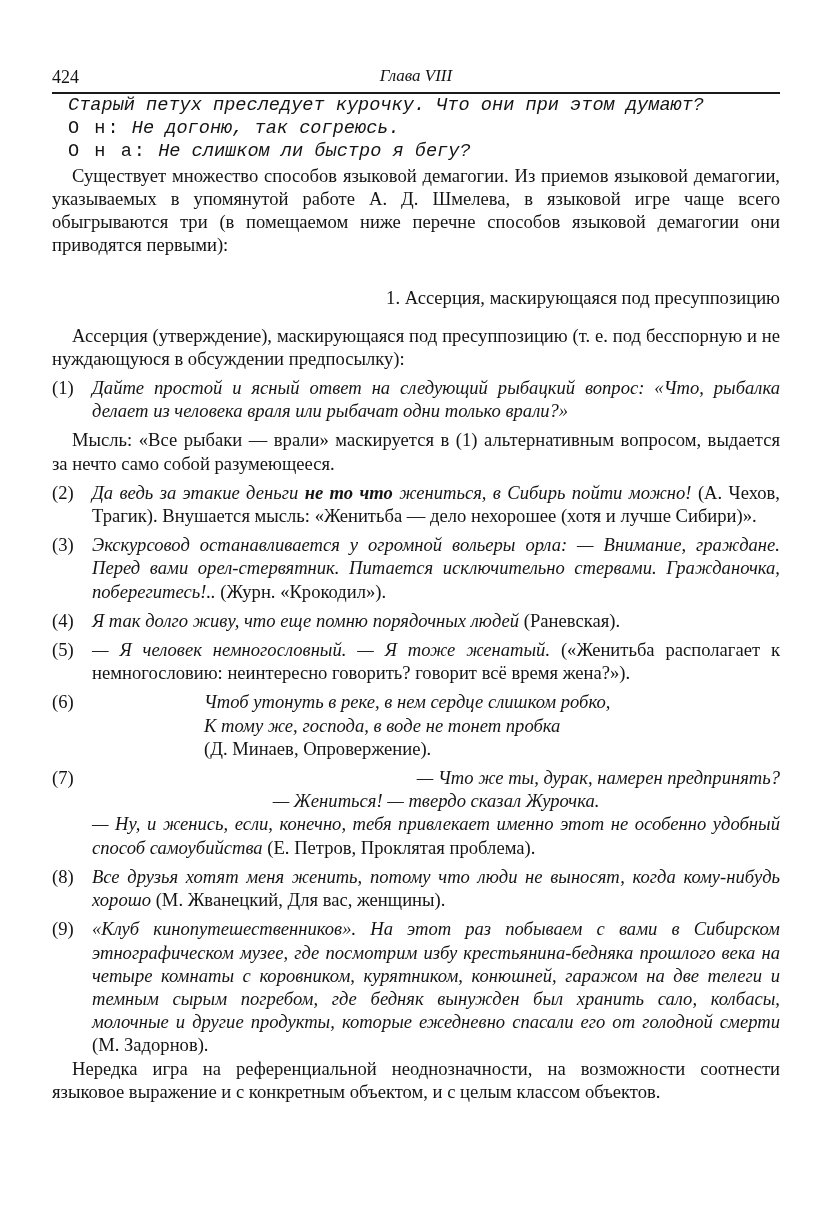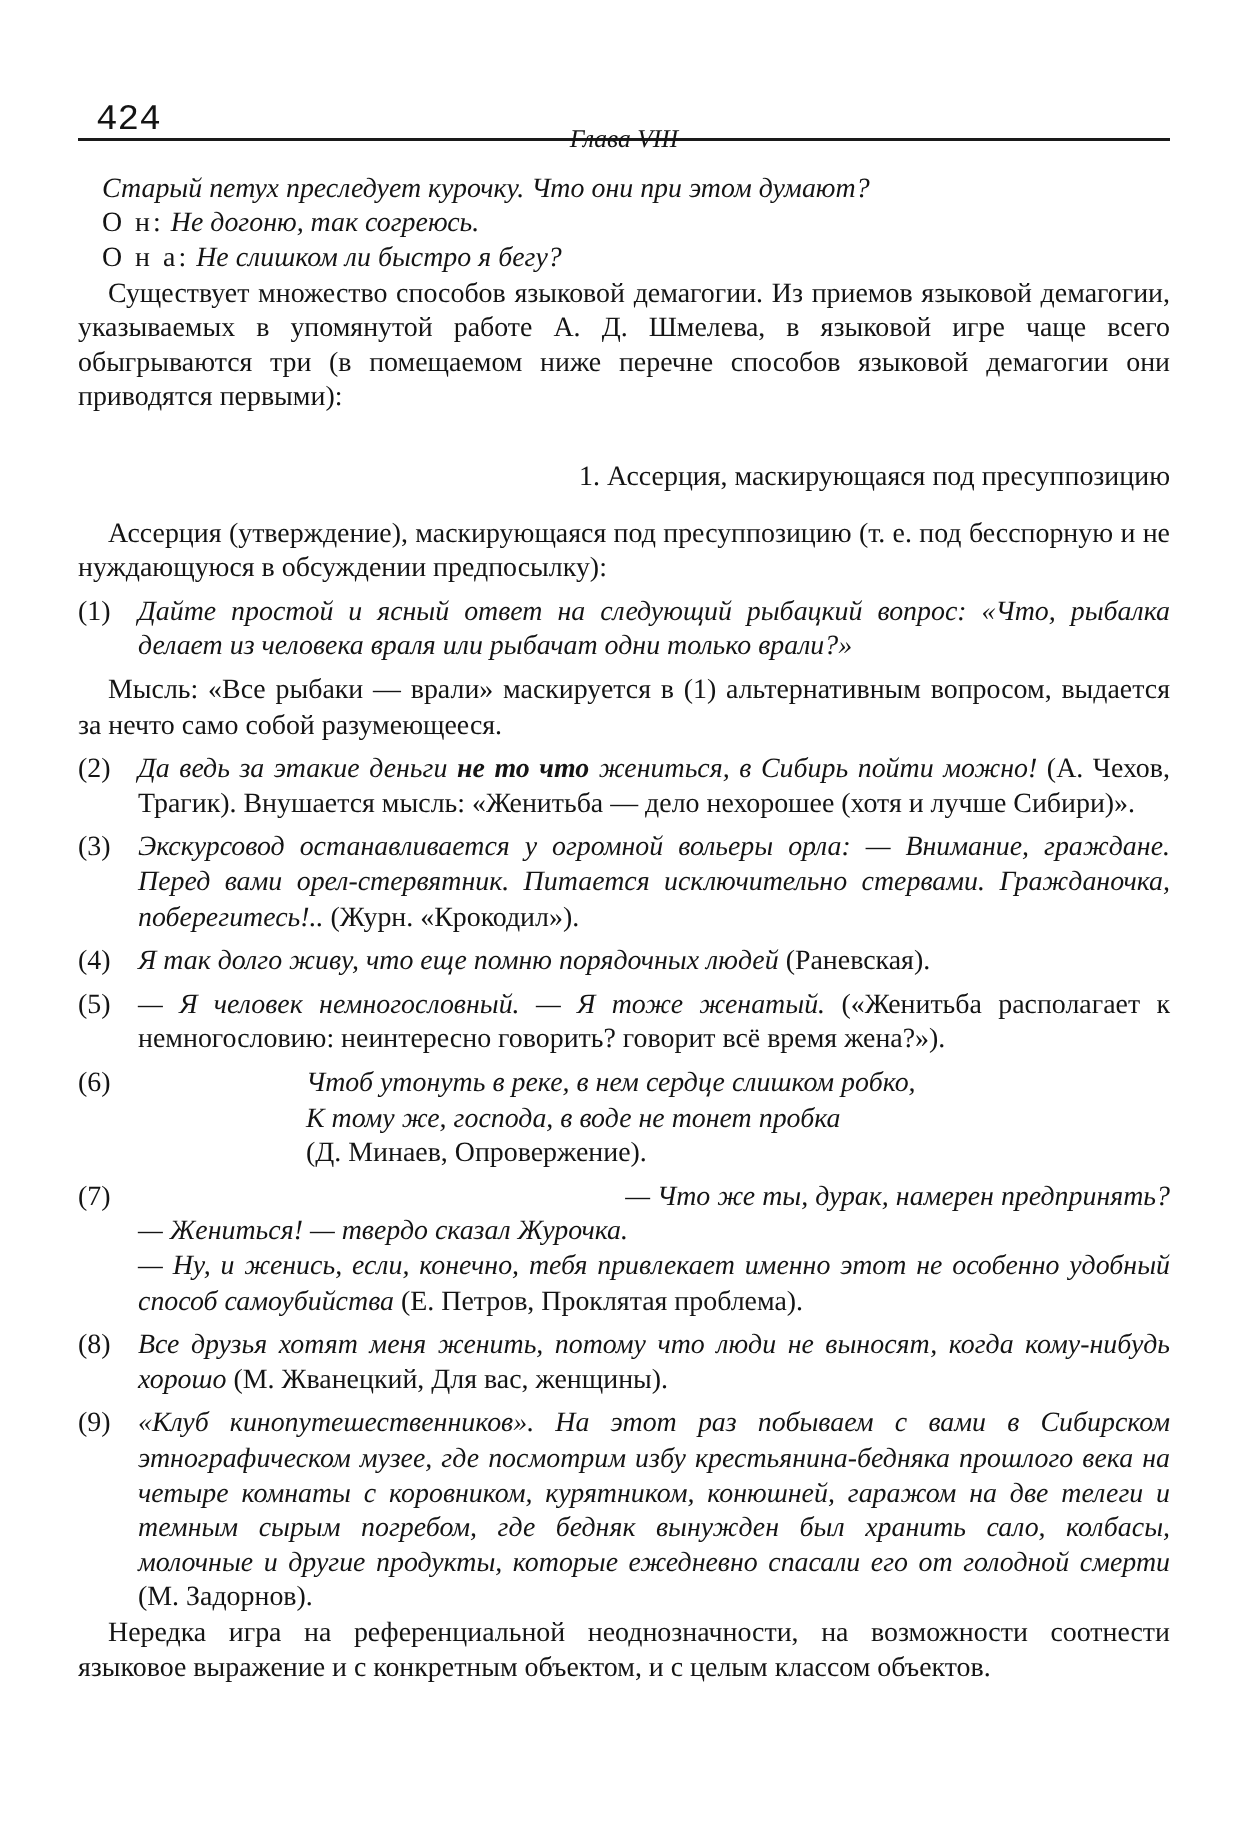--- a/index.html
+++ b/index.html
@@ -6,24 +6,24 @@
   body {
     width: 834px; height: 1230px; position: relative; overflow: hidden;
     font-family: "Liberation Serif", "DejaVu Serif", serif;
     color: #141414;
   }
   .page { position: absolute; left: 52px; top: 62px; width: 728px; }
   .running-head {
     position: relative; height: 30px;
     border-bottom: 2px solid #1a1a1a;
   }
-  .page-number { position: absolute; left: 12px; top: 5px; font-size: 24px; font-family: Liberation Mono, monospace; }
-  .chapter { position: absolute; left: 0; right: 0; top: 21px; text-align: center; font-style: italic; font-size: 17px; }
+  .page-number { position: absolute; left: 0; top: 5px; font-size: 18px; font-family: Liberation Serif, serif; }
+  .chapter { position: absolute; left: 0; right: 0; top: 4px; text-align: center; font-style: italic; font-size: 17px; }
   .content { font-size: 18.6px; line-height: 23.2px; text-align: justify; }
-  .epigraph { margin-top: 20px; padding-left: 16px; }
+  .epigraph { padding-left: 16px; font-family: Liberation Mono, monospace; }
   .epigraph div { text-align: left; }
   i, .it { font-style: italic; }
   .sp { letter-spacing: 2px; }
   p { margin: 0; text-indent: 20px; }
   .h { text-align: right; font-size: 18.6px; margin: 30px 0 14px 0; }
   .ex { display: flex; margin-top: 6px; }
   .ex .num { width: 40px; flex: 0 0 40px; }
   .ex .body { flex: 1; }
   .verse { padding-left: 112px; text-align: left; }
   .after-list { margin-top: 6px; }
@@ -82,21 +82,21 @@
         <div class="it">Чтоб утонуть в реке, в нем сердце слишком робко,</div>
         <div class="it">К тому же, господа, в воде не тонет пробка</div>
         <div>(Д. Минаев, Опровержение).</div>
       </span>
     </div>
 
     <div class="ex">
       <span class="num">(7)</span>
       <span class="body">
         <div class="it" style="text-align:right">— Что же ты, дурак, намерен предпринять?</div>
-        <div class="it" style="text-align:left">— Жениться! — твердо сказал Журочка.</div>
+        <div class="it" style="text-align:center">— Жениться! — твердо сказал Журочка.</div>
         <div><i>— Ну, и женись, если, конечно, тебя привлекает именно этот не особенно удобный способ самоубийства</i><span> (Е. Петров, Проклятая проблема).</span></div>
       </span>
     </div>
 
     <div class="ex">
       <span class="num">(8)</span>
       <span class="body"><i>Все друзья хотят меня женить, потому что люди не выносят, когда кому-нибудь хорошо</i><span> (М. Жванецкий, Для вас, женщины).</span></span>
     </div>
 
     <div class="ex">

